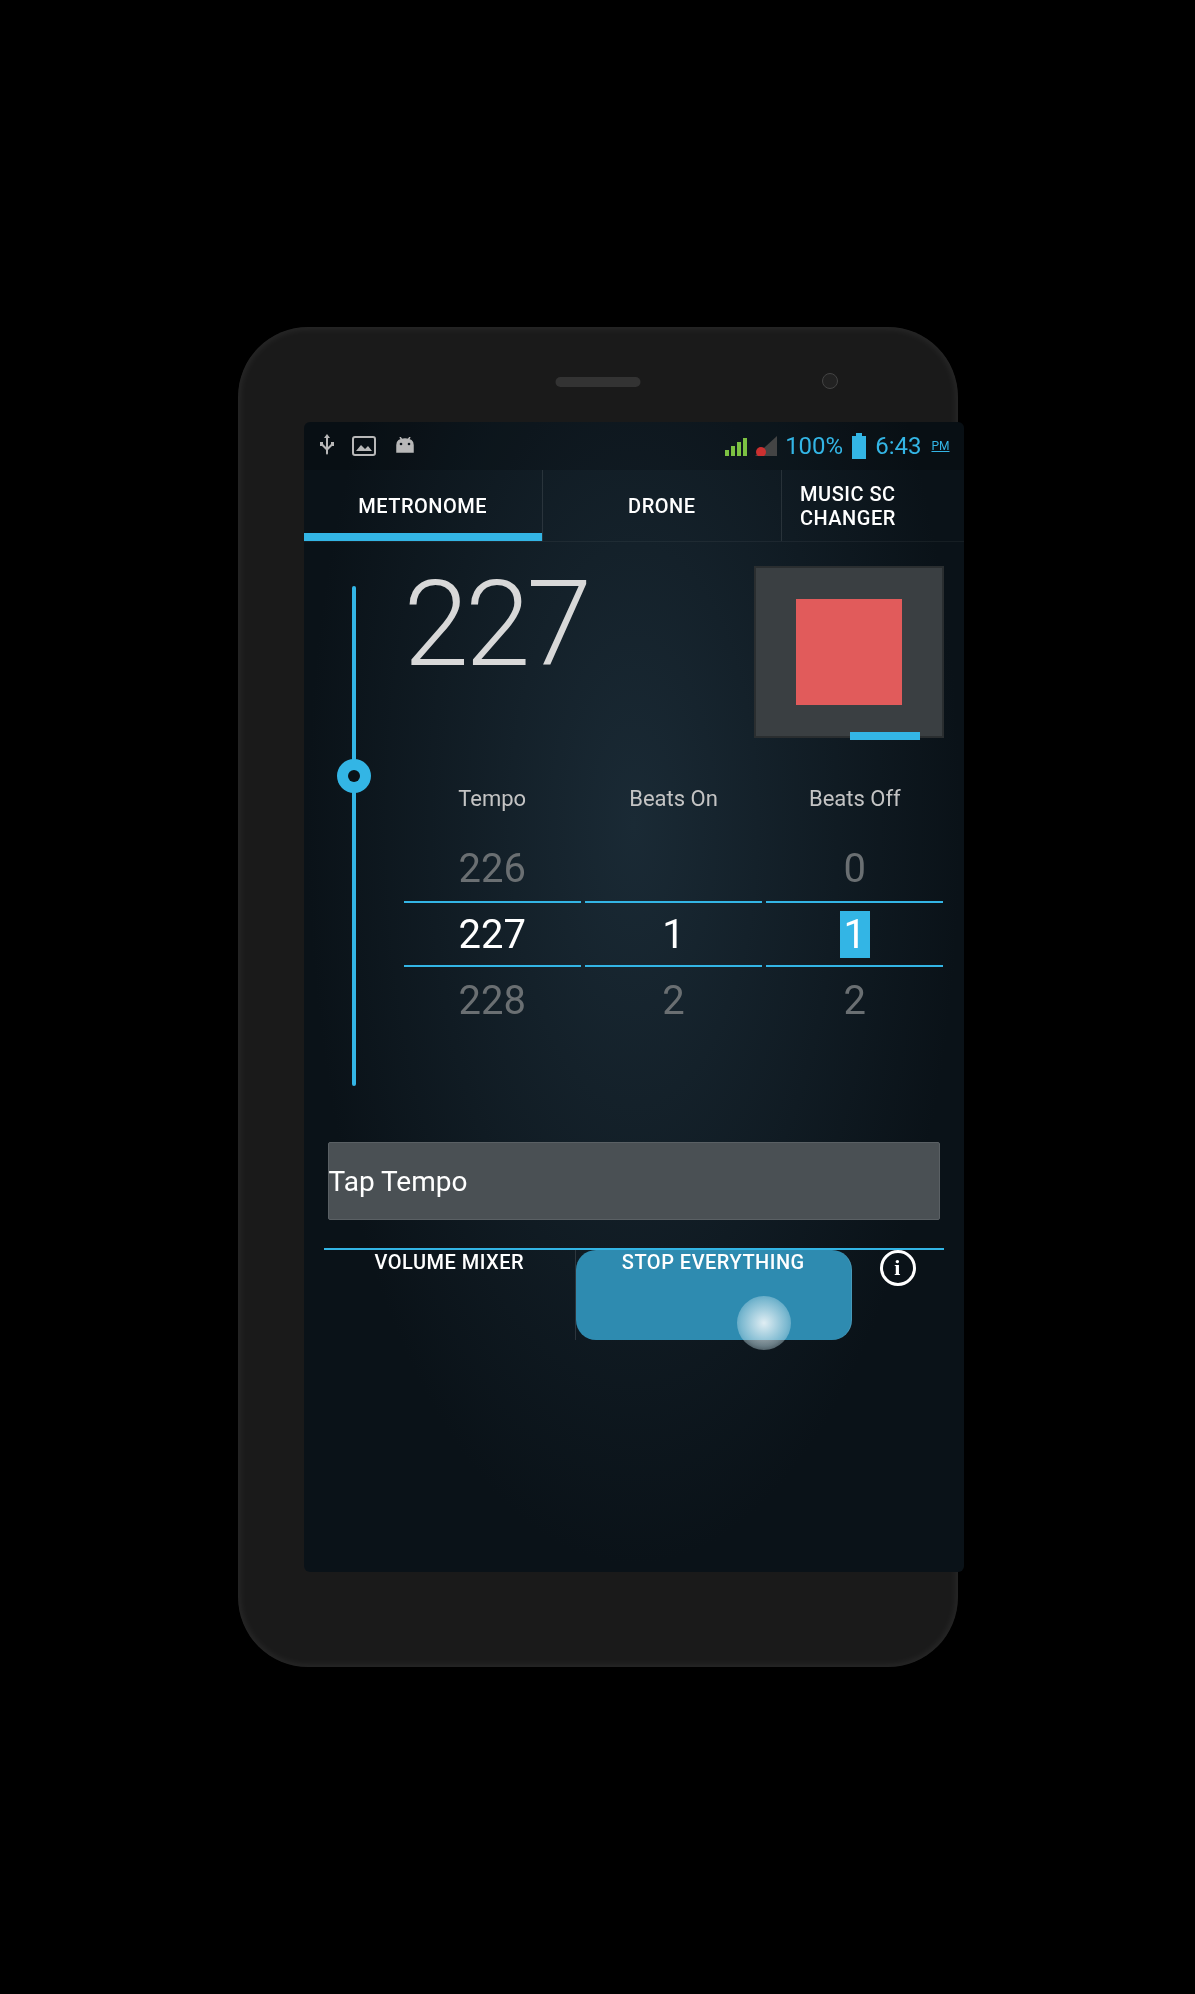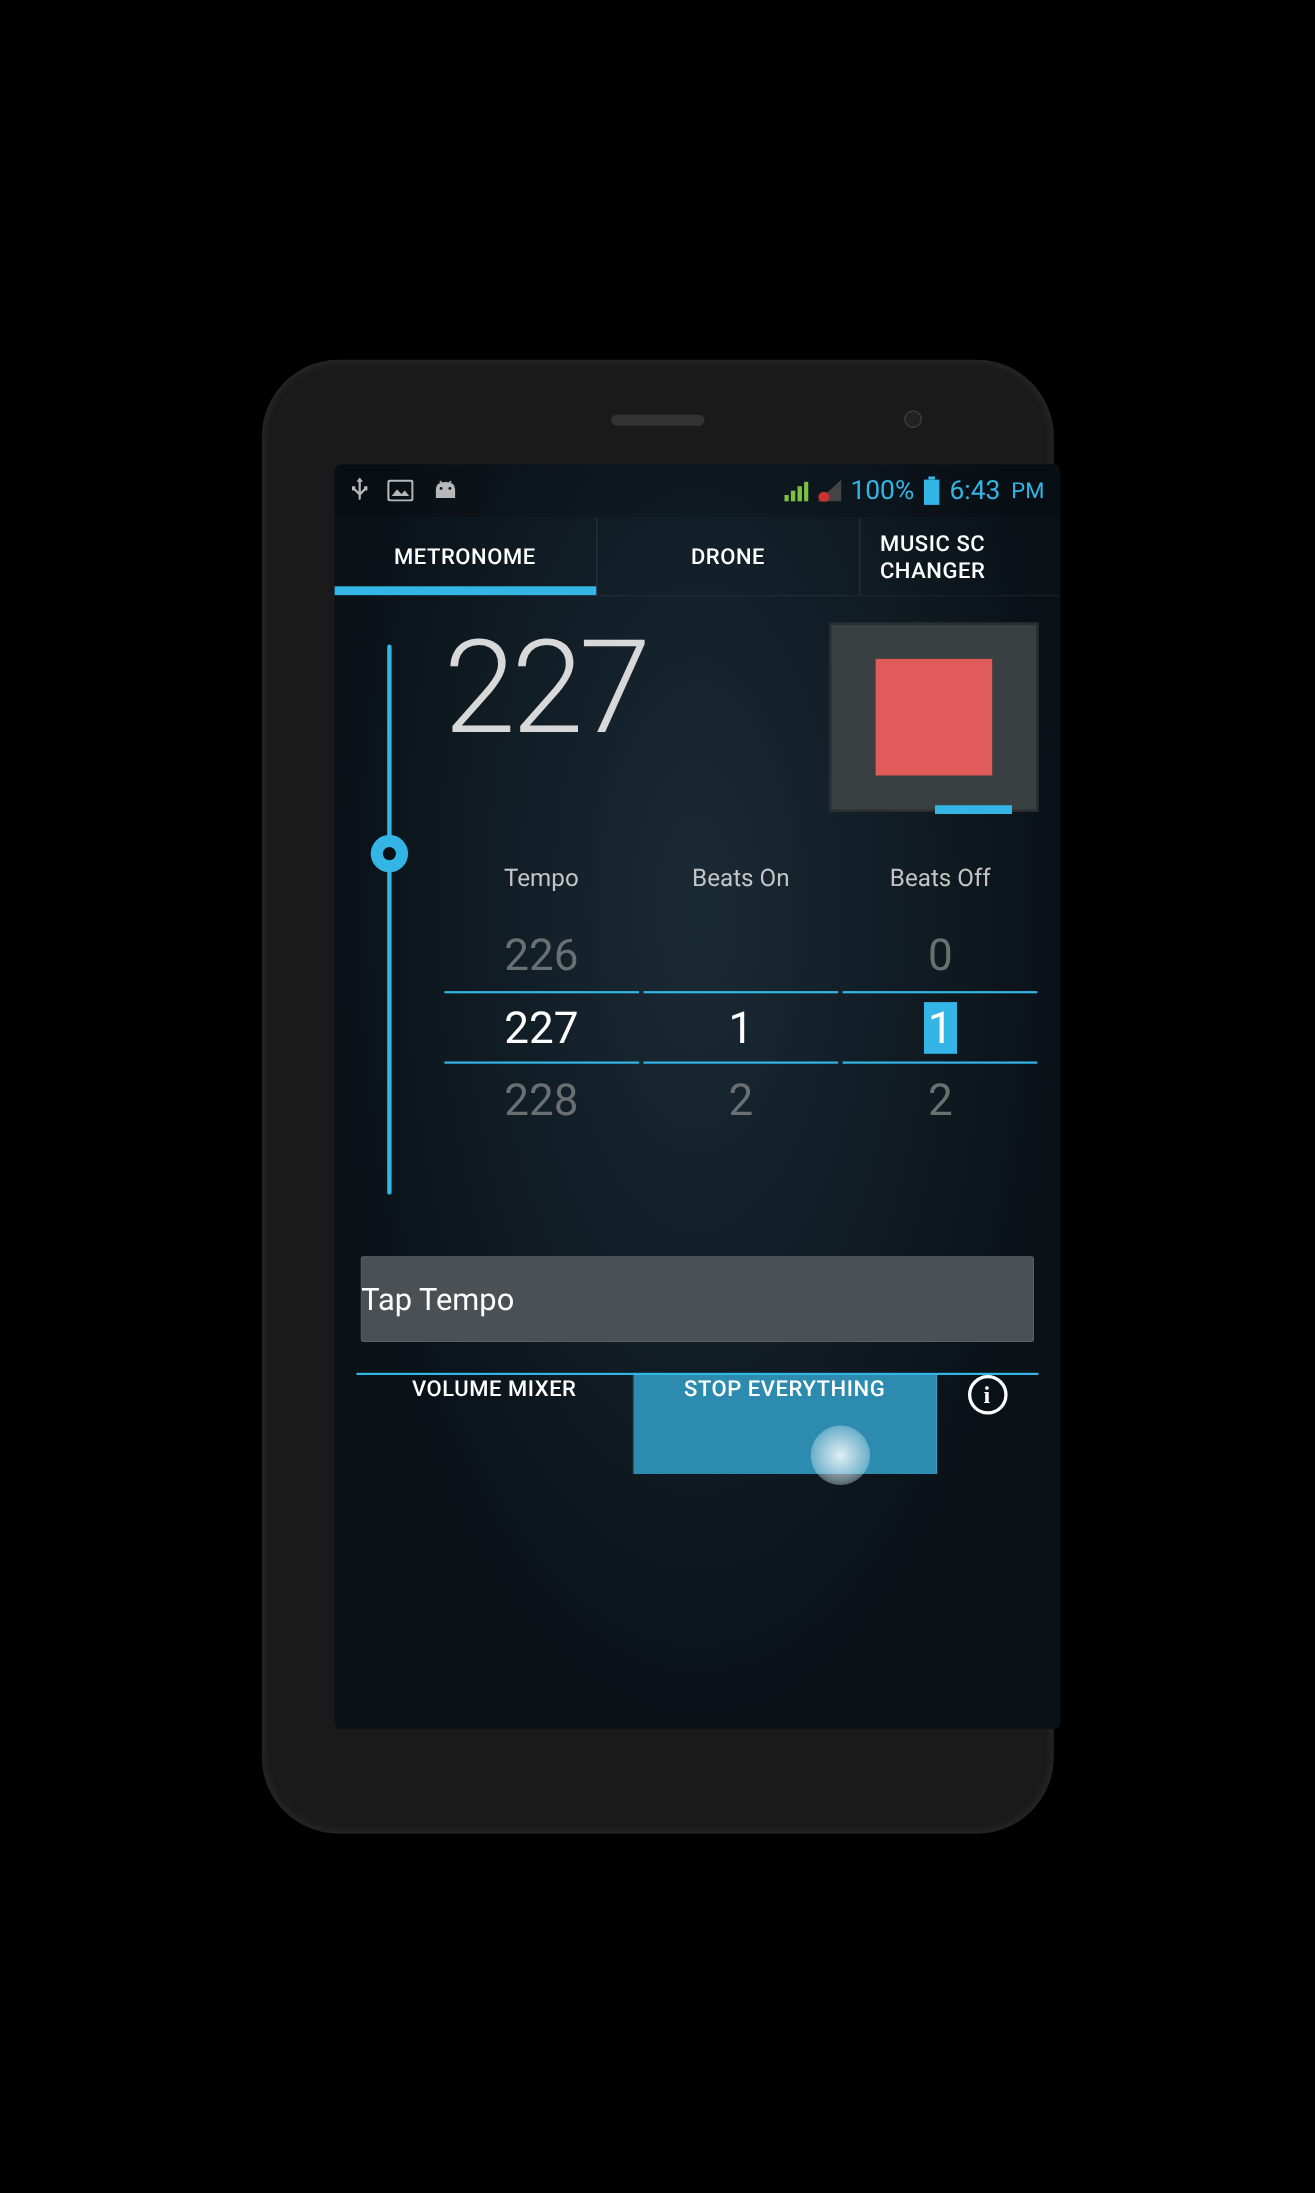--- a/index.html
+++ b/index.html
@@ -58,21 +58,21 @@
       justify-content: space-between;
       padding: 0 14px;
       color: #c9c9c9;
       font-size: 22px;
       background: rgba(0,0,0,0.15);
     }
     .status-left { display: flex; gap: 16px; align-items: center; }
     .status-right { display: flex; gap: 8px; align-items: center; }
     .status-right .batt-pct { color: #33b5e5; font-size: 24px; }
     .status-right .time { color: #33b5e5; font-size: 24px; }
-    .status-right .ampm { color: #33b5e5; font-size: 20px; margin-left:2px;}
+    .status-right .ampm { color: #33b5e5; font-size: 12px; margin-left:2px;text-decoration:underline;}
     .tabs {
       height: 72px;
       display: flex;
       border-bottom: 1px solid rgba(255,255,255,0.05);
     }
     .tab {
       flex: 1;
       display: flex;
       align-items: center;
       justify-content: center;
@@ -240,21 +240,21 @@
       align-items: flex-start;
       justify-content: center;
       color: #fff;
       font-size: 20px;
       font-weight: 500;
       letter-spacing: 0.5px;
       border-right: 1px solid rgba(255,255,255,0.12);
       position: relative;
     }
     .bottom-btn.vm { flex: 1.1; }
-    .bottom-btn.stop { flex: 1.2; background: #2e8bb0; }
+    .bottom-btn.stop { flex: 1.2; background: #2e8bb0; border-radius: 20px; }
     .bottom-btn.info { width: 92px; border-right:none; }
     .info-circle {
       width: 36px;
       height: 36px;
       border: 3px solid #fff;
       border-radius: 50%;
       display: flex;
       align-items: center;
       justify-content: center;
       font-size: 22px;

